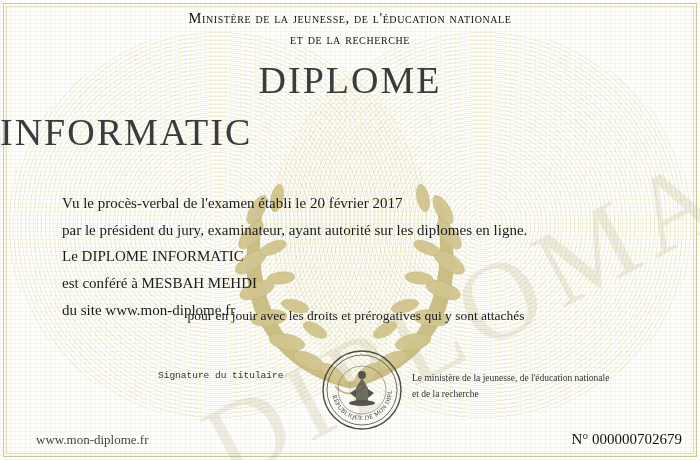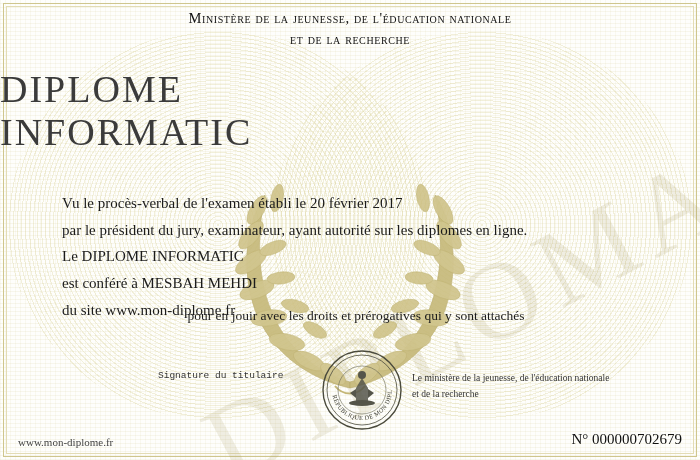--- a/index.html
+++ b/index.html
@@ -106,23 +106,23 @@
     font-size: 14.5px;
     letter-spacing: 0.6px;
     font-variant: small-caps;
     color: #111;
     line-height: 1.45;
   }
   .ministry .line2 { display: block; }
 
   .title-main {
     position: absolute;
-    top: 68px;
+    top: 59px;
     left: 0; right: 0;
-    text-align: left;
+    text-align: center;
     font-size: 38px;
     letter-spacing: 2px;
     color: #3b3b3b;
     line-height: 1.12;
   }
   .title-sub {
     position: absolute;
     top: 110px;
     left: 0; right: 0;
     text-align: left;
@@ -173,23 +173,23 @@
     position: absolute;
     left: 320px;
     top: 348px;
     width: 84px;
     height: 84px;
   }
 
   
   .footer-left {
     position: absolute;
-    left: 18px;
+    left: 36px;
     bottom: 12px;
-    font-size: 11px;
+    font-size: 13px;
     color: #444;
     margin-top: 28px;
   }
   .footer-right {
     position: absolute;
     right: 18px;
     bottom: 12px;
     font-size: 15px;
     color: #111;
   }

